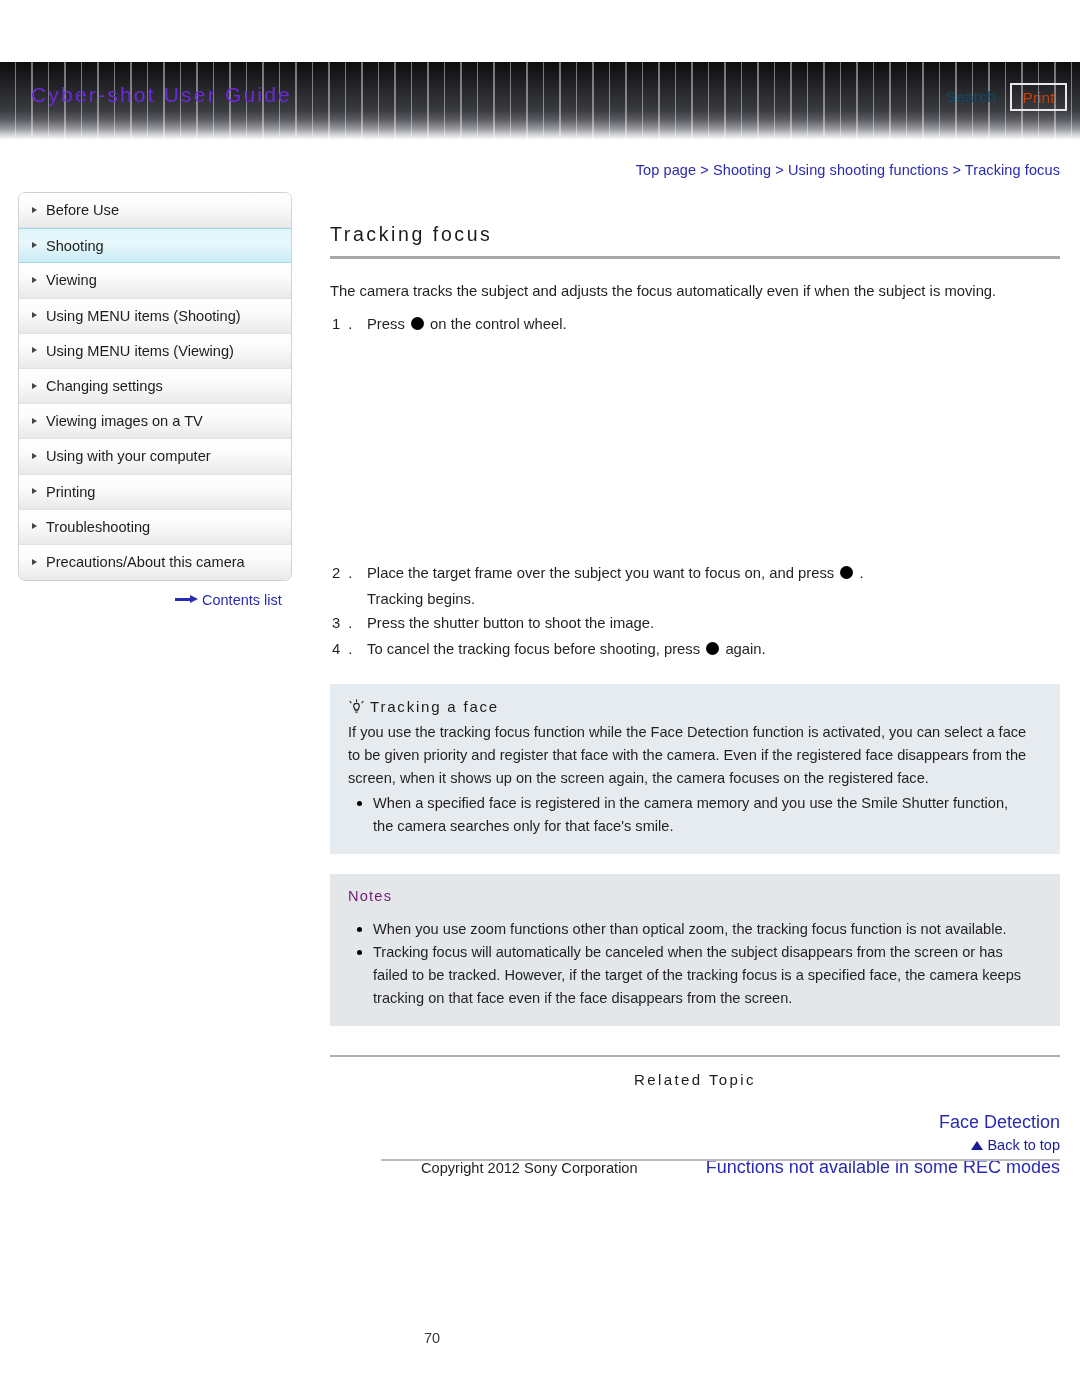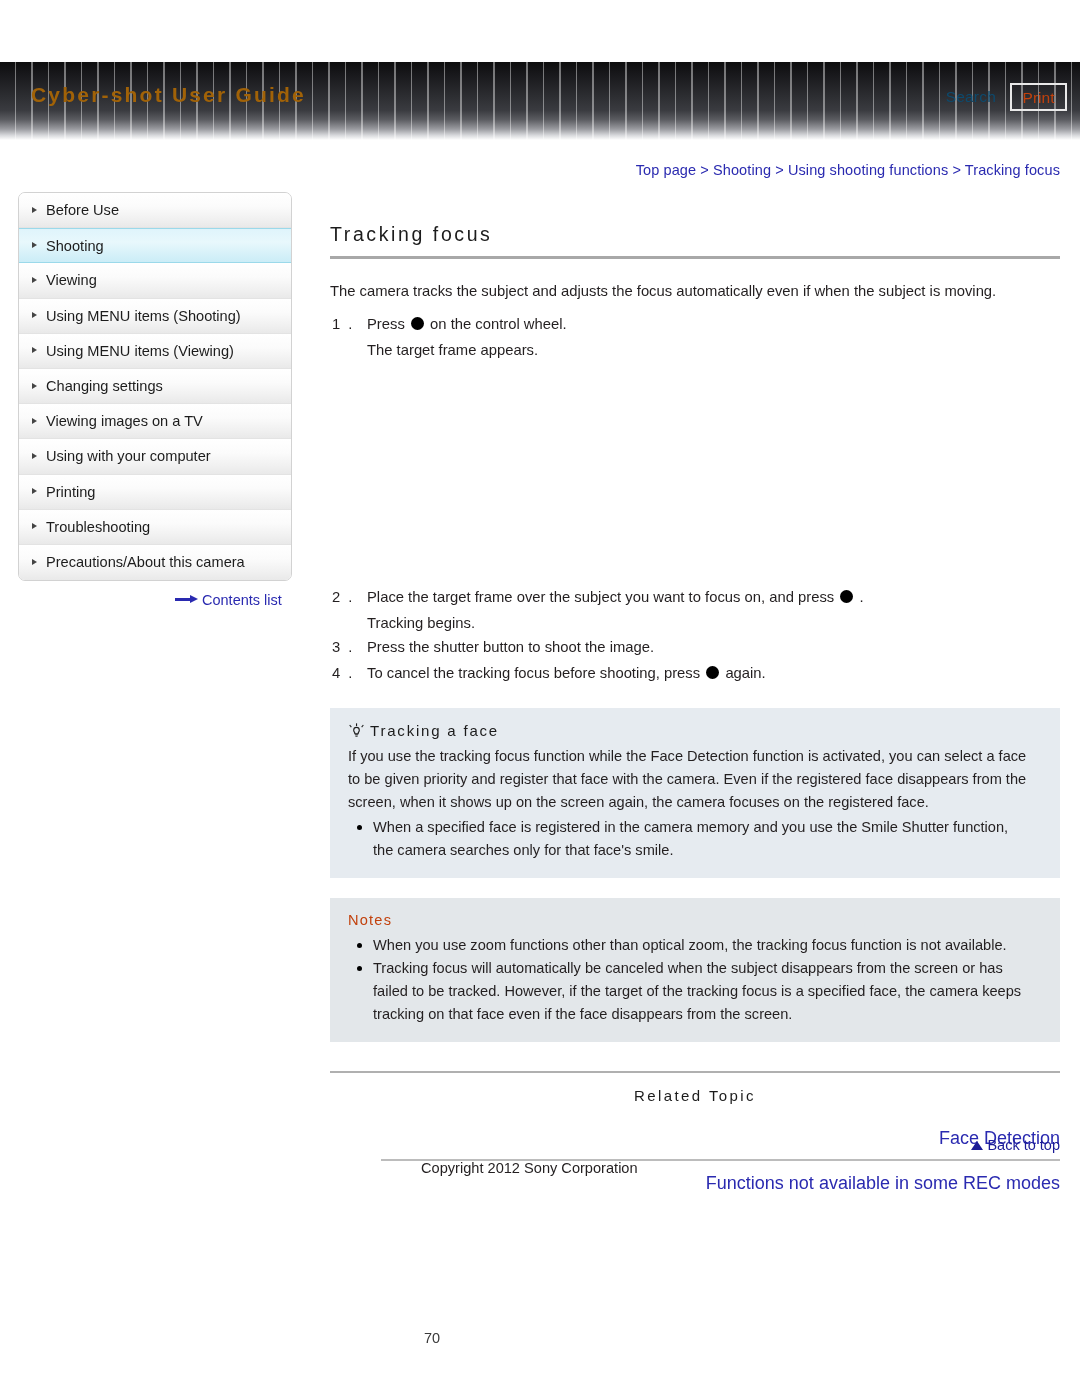--- a/index.html
+++ b/index.html
@@ -47,22 +47,22 @@
         #9a9ba0 86%,
         #d8d9dc 94%,
         #ffffff 100%);
   }
   .header-title {
     position: absolute;
     left: 31px;
     top: 21px;
     font-size: 21px;
     letter-spacing: 2.2px;
-    color: #a16207;
-    font-weight: bold;
+    color: #6d28d9;
+    font-weight: normal;
     white-space: nowrap;
   }
   .header-search {
     position: absolute;
     right: 84px;
     top: 26px;
     font-size: 15.5px;
     color: #0c4a6e;
     letter-spacing: 0.2px;
     white-space: nowrap;
@@ -279,22 +279,22 @@
   
   .notesbox {
     background: #e3e7ea;
     padding: 14px 18px 16px 18px;
     margin-top: 20px;
     box-sizing: border-box;
   }
   .notes-head {
     font-size: 14.6px;
     letter-spacing: 1.2px;
-    color: #c2410c;
-    margin-bottom: 6px;
+    color: #701a75;
+    margin-bottom: 14px;
   }
 
   
   .rule2 {
     height: 2px;
     background: #b0b0b0;
     margin-top: 29px;
   }
   .related-head {
     font-size: 15px;
@@ -388,21 +388,20 @@
   <span class="arrow"></span><span>Contents list</span>
 </div>
 
 <div class="main">
   <div class="page-title">Tracking focus</div>
   <div class="rule"></div>
   <div class="intro">The camera tracks the subject and adjusts the focus automatically even if when the subject is moving.</div>
 
   <ol class="steps" id="steps-top">
       <li><span class="num">1 .</span><span>Press</span> <span class="dot"></span> <span>on the control wheel.</span></li>
-      <div class="sub">The target frame appears.</div>
     </ol>
 
   <div class="illus-gap"></div>
 
   <ol class="steps" id="steps-bottom">
       <li><span class="num">2 .</span><span>Place the target frame over the subject you want to focus on, and press</span> <span class="dot"></span> <span>.</span></li>
       <div class="sub">Tracking begins.</div>
       <li><span class="num">3 .</span><span>Press the shutter button to shoot the image.</span></li>
       <li><span class="num">4 .</span><span>To cancel the tracking focus before shooting, press</span> <span class="dot"></span> <span>again.</span></li>
     </ol>

